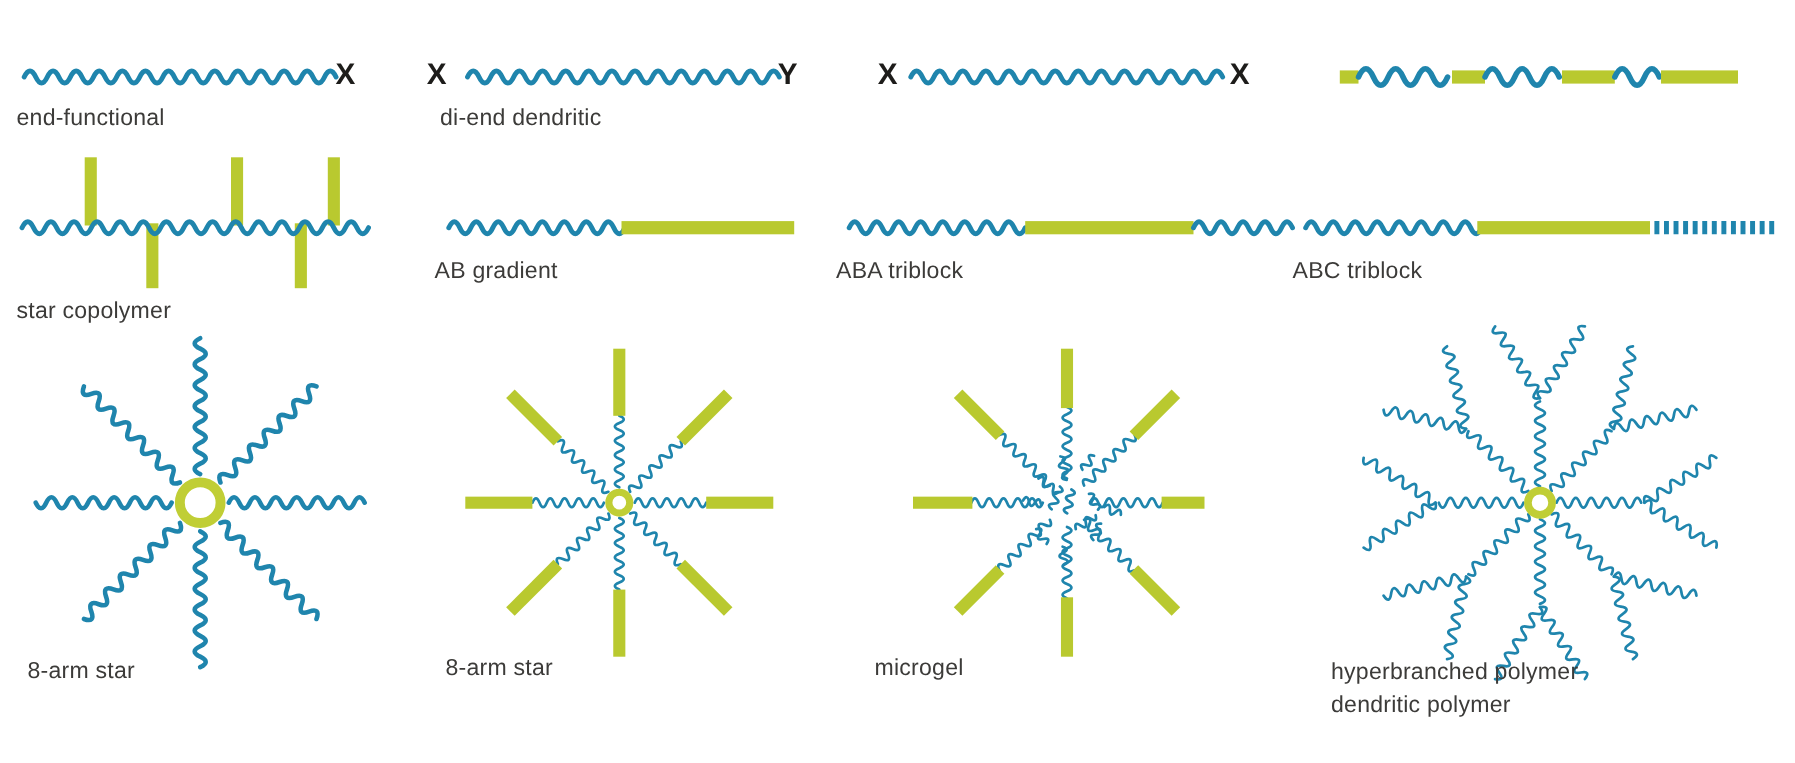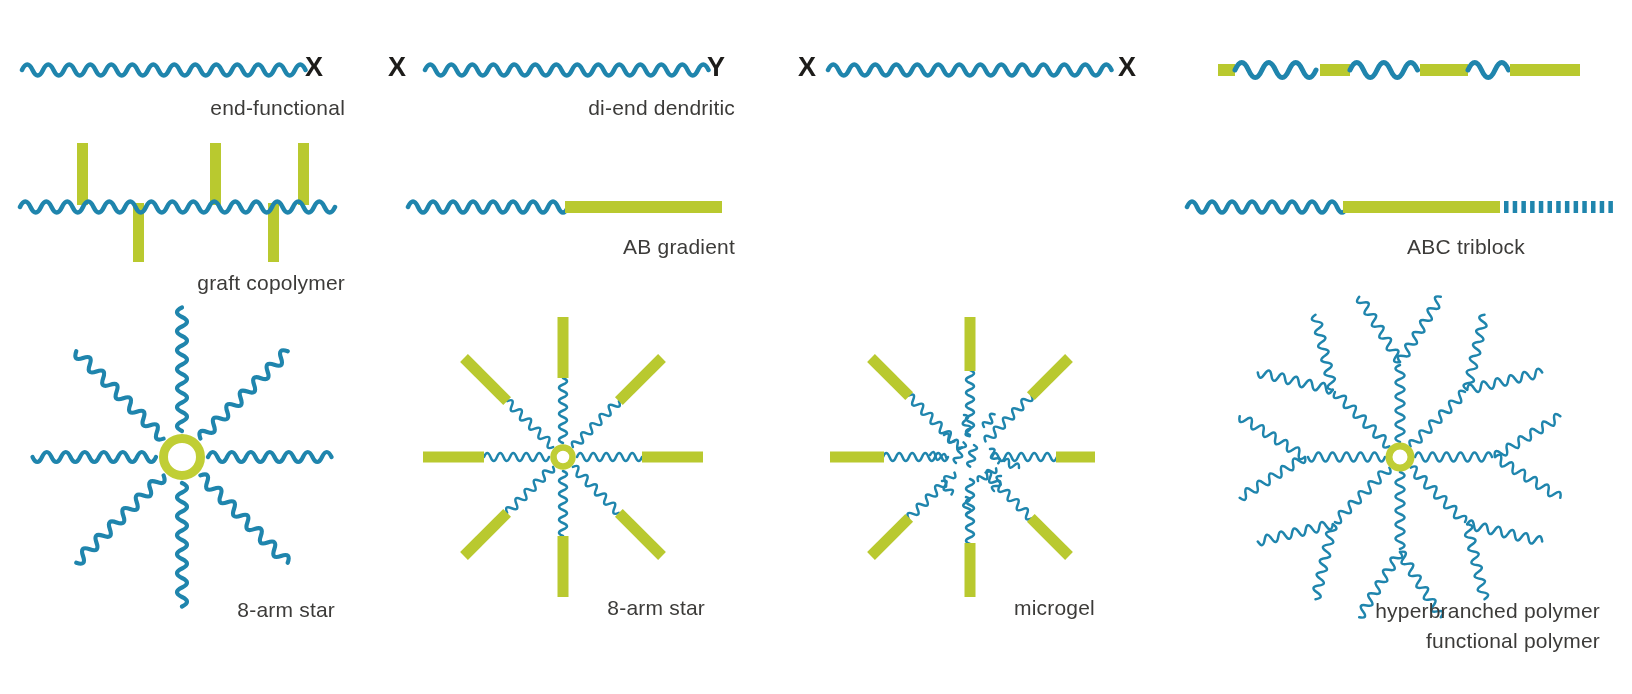--- a/index.html
+++ b/index.html
@@ -3,21 +3,21 @@
 <meta charset="utf-8">
 <style>
   html,body{margin:0;padding:0;background:#ffffff;}
   #stage{
     position:relative;width:1632px;height:694px;background:#ffffff;overflow:hidden;
     font-family:"Liberation Sans",sans-serif;
   }
   .cell{position:absolute;}
   .cell svg{position:absolute;left:0;top:0;display:block;}
   .lbl{
-    position:absolute;left:0;right:0;text-align:right;
+    position:absolute;left:0;right:0;text-align:left;
     font-size:21px;line-height:24px;color:#3c3b39;letter-spacing:0.2px;
   }
   .endg{
     position:absolute;font-size:27px;line-height:30px;font-weight:700;color:#1d1c1a;
   }
 </style>
 </head>
 <body>
 
 <div id="stage">
@@ -61,31 +61,39 @@
 
   <div class="cell" style="left:15px;top:135px;width:330px;height:165px">
     <svg id="art-graft" width="330" height="135">
         <rect x="62" y="8" width="11" height="62" fill="#b9c92f"></rect>
         <rect x="195" y="8" width="11" height="62" fill="#b9c92f"></rect>
         <rect x="283" y="8" width="11" height="62" fill="#b9c92f"></rect>
         <rect x="118" y="68" width="11" height="59" fill="#b9c92f"></rect>
         <rect x="253" y="68" width="11" height="59" fill="#b9c92f"></rect>
         <path d="M 5 72 q 5.25 -11 10.5 0 q 5.25 11 10.5 0 q 5.25 -11 10.5 0 q 5.25 11 10.5 0 q 5.25 -11 10.5 0 q 5.25 11 10.5 0 q 5.25 -11 10.5 0 q 5.25 11 10.5 0 q 5.25 -11 10.5 0 q 5.25 11 10.5 0 q 5.25 -11 10.5 0 q 5.25 11 10.5 0 q 5.25 -11 10.5 0 q 5.25 11 10.5 0 q 5.25 -11 10.5 0 q 5.25 11 10.5 0 q 5.25 -11 10.5 0 q 5.25 11 10.5 0 q 5.25 -11 10.5 0 q 5.25 11 10.5 0 q 5.25 -11 10.5 0 q 5.25 11 10.5 0 q 5.25 -11 10.5 0 q 5.25 11 10.5 0 q 5.25 -11 10.5 0 q 5.25 11 10.5 0 q 5.25 -11 10.5 0 q 5.25 11 10.5 0 q 5.25 -11 10.5 0 q 5.25 11 10.5 0" fill="none" stroke="#1f85ad" stroke-width="4.5" stroke-linecap="round" stroke-linejoin="round"></path>
       </svg>
-    <div class="lbl" style="top:136px">graft copolymer</div>
+    <div class="lbl" style="top:136px">star copolymer</div>
   </div>
 
   <div class="cell" style="left:395px;top:185px;width:340px;height:80px">
     <svg id="art-ab" width="340" height="45">
         <path d="M 13 22 q 5 -11 10 0 q 5 11 10 0 q 5 -11 10 0 q 5 11 10 0 q 5 -11 10 0 q 5 11 10 0 q 5 -11 10 0 q 5 11 10 0 q 5 -11 10 0 q 5 11 10 0 q 5 -11 10 0 q 5 11 10 0 q 5 -11 10 0 q 5 11 10 0 q 5 -11 10 0 q 5 11 10 0" fill="none" stroke="#1f85ad" stroke-width="4.5" stroke-linecap="round" stroke-linejoin="round"></path>
         <rect x="170" y="16" width="157" height="12" fill="#b9c92f"></rect>
       </svg>
     <div class="lbl" style="top:50px">AB gradient</div>
   </div>
 
+  <div class="cell" style="left:760px;top:185px;width:420px;height:80px">
+    <svg id="art-aba" width="420" height="45">
+        <path d="M 12 22 q 5 -11 10 0 q 5 11 10 0 q 5 -11 10 0 q 5 11 10 0 q 5 -11 10 0 q 5 11 10 0 q 5 -11 10 0 q 5 11 10 0 q 5 -11 10 0 q 5 11 10 0 q 5 -11 10 0 q 5 11 10 0 q 5 -11 10 0 q 5 11 10 0 q 5 -11 10 0 q 5 11 10 0" fill="none" stroke="#1f85ad" stroke-width="4.5" stroke-linecap="round" stroke-linejoin="round"></path>
+        <rect x="172" y="16" width="153" height="12" fill="#b9c92f"></rect>
+        <path d="M 325 22 q 5 -11 10 0 q 5 11 10 0 q 5 -11 10 0 q 5 11 10 0 q 5 -11 10 0 q 5 11 10 0 q 5 -11 10 0 q 5 11 10 0 q 5 -11 10 0" fill="none" stroke="#1f85ad" stroke-width="4.5" stroke-linecap="round" stroke-linejoin="round"></path>
+      </svg>
+    <div class="lbl" style="top:50px;left:0;width:350px">ABA triblock</div>
+  </div>
 
   <div class="cell" style="left:1175px;top:185px;width:450px;height:80px">
     <svg id="art-abc" width="450" height="45">
         <path d="M 12 22 q 5 -11 10 0 q 5 11 10 0 q 5 -11 10 0 q 5 11 10 0 q 5 -11 10 0 q 5 11 10 0 q 5 -11 10 0 q 5 11 10 0 q 5 -11 10 0 q 5 11 10 0 q 5 -11 10 0 q 5 11 10 0 q 5 -11 10 0 q 5 11 10 0 q 5 -11 10 0 q 5 11 10 0" fill="none" stroke="#1f85ad" stroke-width="4.5" stroke-linecap="round" stroke-linejoin="round"></path>
         <rect x="168" y="16" width="157" height="12" fill="#b9c92f"></rect>
         <line x1="329" y1="22" x2="438" y2="22" stroke="#1f85ad" stroke-width="12" stroke-dasharray="4.5 4.2"></line>
       </svg>
     <div class="lbl" style="top:50px;left:0;width:350px">ABC triblock</div>
   </div>
 
@@ -303,16 +311,16 @@
           <g transform="translate(95 0) rotate(-32)">
             <path d="M 0 0 q 3.5 -9 7 0 q 3.5 9 7 0 q 3.5 -9 7 0 q 3.5 9 7 0 q 3.5 -9 7 0 q 3.5 9 7 0 q 3.5 -9 7 0 q 3.5 9 7 0 q 3.5 -9 7 0 q 3.5 9 7 0 q 3.5 -9 7 0" fill="none" stroke="#1f85ad" stroke-width="2.5" stroke-linecap="round" stroke-linejoin="round"></path>
           </g>
           <g transform="translate(95 0) rotate(32)">
             <path d="M 0 0 q 3.5 -9 7 0 q 3.5 9 7 0 q 3.5 -9 7 0 q 3.5 9 7 0 q 3.5 -9 7 0 q 3.5 9 7 0 q 3.5 -9 7 0 q 3.5 9 7 0 q 3.5 -9 7 0 q 3.5 9 7 0 q 3.5 -9 7 0" fill="none" stroke="#1f85ad" stroke-width="2.5" stroke-linecap="round" stroke-linejoin="round"></path>
           </g>
         </g>
         <circle cx="190" cy="167" r="11" fill="#ffffff" stroke="#c0ce35" stroke-width="7"></circle>
       </svg>
     <div class="lbl" style="top:309px">hyperbranched polymer</div>
-    <div class="lbl" style="top:339px">functional polymer</div>
+    <div class="lbl" style="top:339px">dendritic polymer</div>
   </div>
 
 </div>
 
 </body></html>

